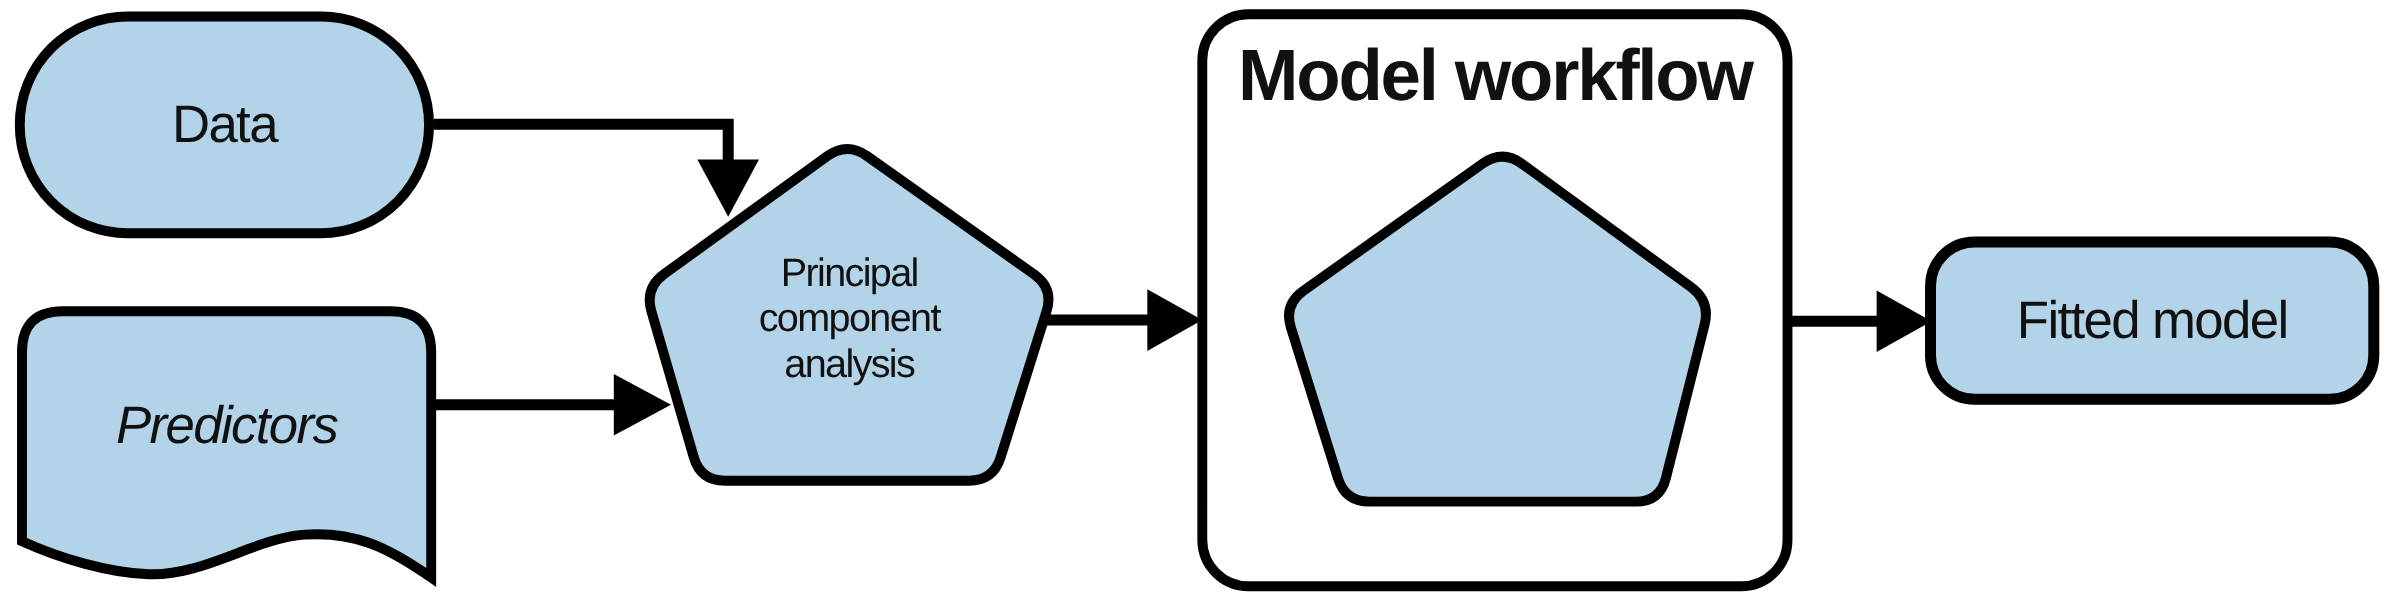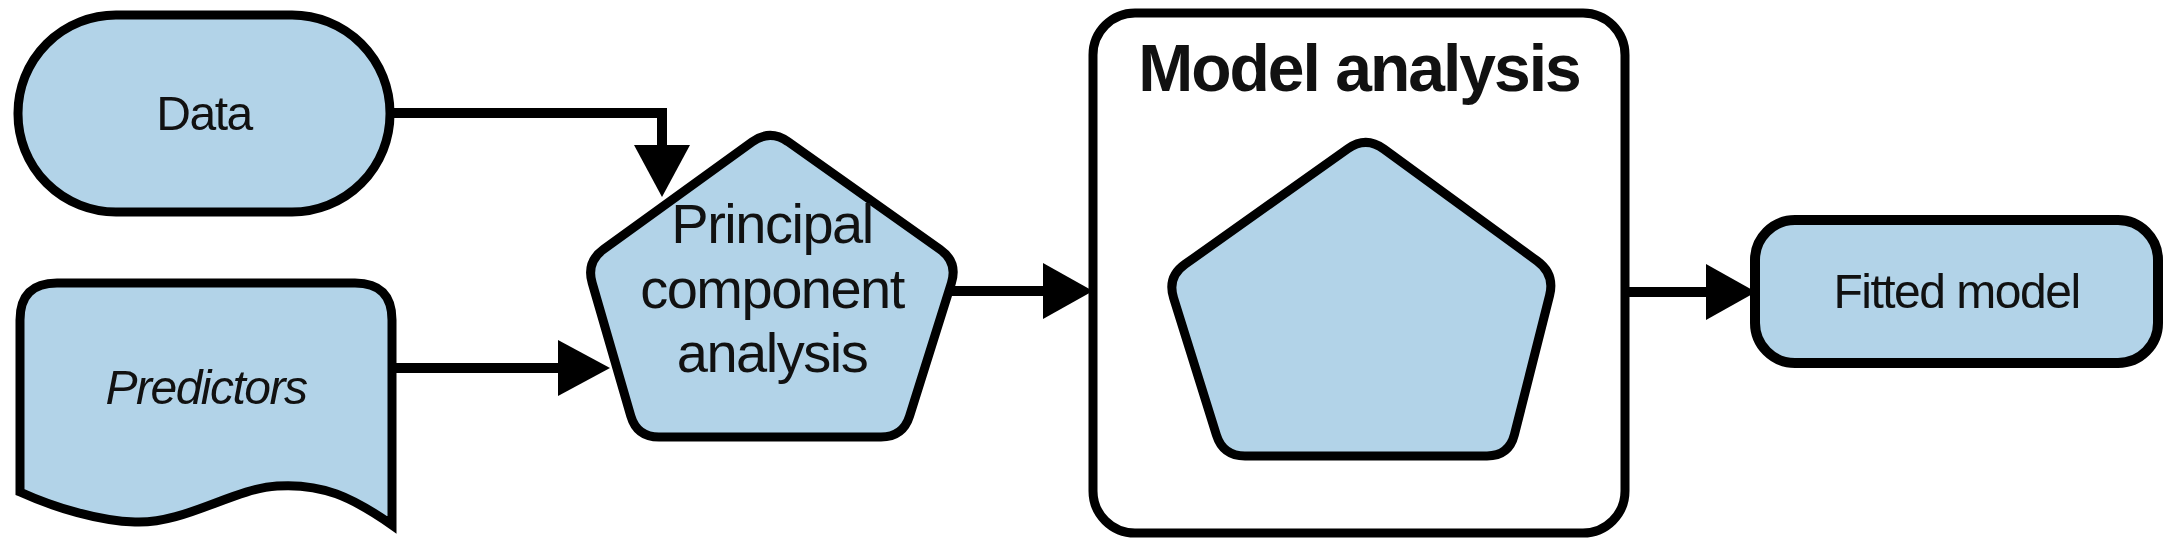--- a/index.html
+++ b/index.html
@@ -28,21 +28,21 @@
     text-align: center;
     color: #111111;
     letter-spacing: -1.5px;
     line-height: 1.12;
     pointer-events: none;
   }
   .label-node {
     font-size: 48px;
   }
   .label-pentagon {
-    font-size: 56px;
+    font-size: 36px;
     line-height: 1.15;
   }
   .label-title {
     font-size: 66px;
     font-weight: bold;
     letter-spacing: -2px;
     align-items: flex-start;
   }
 </style>
 </head>
@@ -102,18 +102,18 @@
 
     <rect x="1755" y="220" width="403" height="143" rx="40" ry="40" fill="#b2d3e8" stroke="#000000" stroke-width="10"></rect>
   </svg>
 
   <div class="label label-node" style="left:18px; top:15px; width:372px; height:197px;">Data</div>
 
   <div class="label label-node" style="left:20px; top:283px; width:372px; height:210px;font-style:italic;">Predictors</div>
 
   <div class="label label-pentagon" style="left:632px; top:160px; width:280px; height:258px;">Principal component analysis</div>
 
-  <div class="label label-title" style="left:1093px; top:32px; width:532px; height:90px;">Model analysis</div>
+  <div class="label label-title" style="left:1093px; top:32px; width:532px; height:90px;">Model workflow</div>
 
 
   <div class="label label-node" style="left:1755px; top:220px; width:403px; height:143px;">Fitted model</div>
 
 </div>
 
 </body></html>

